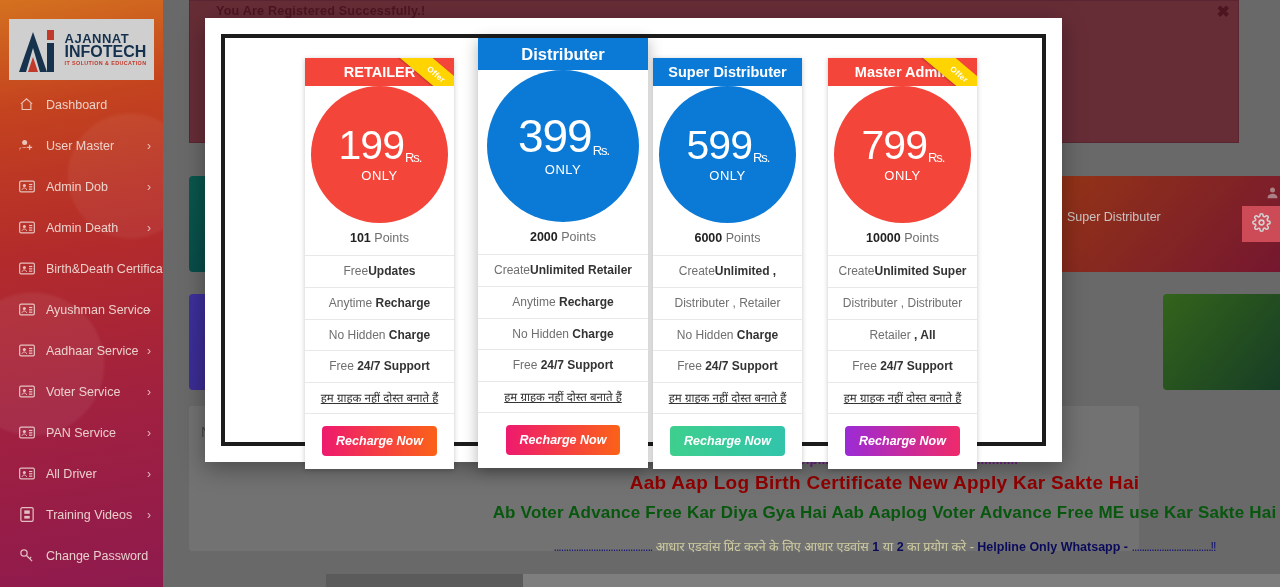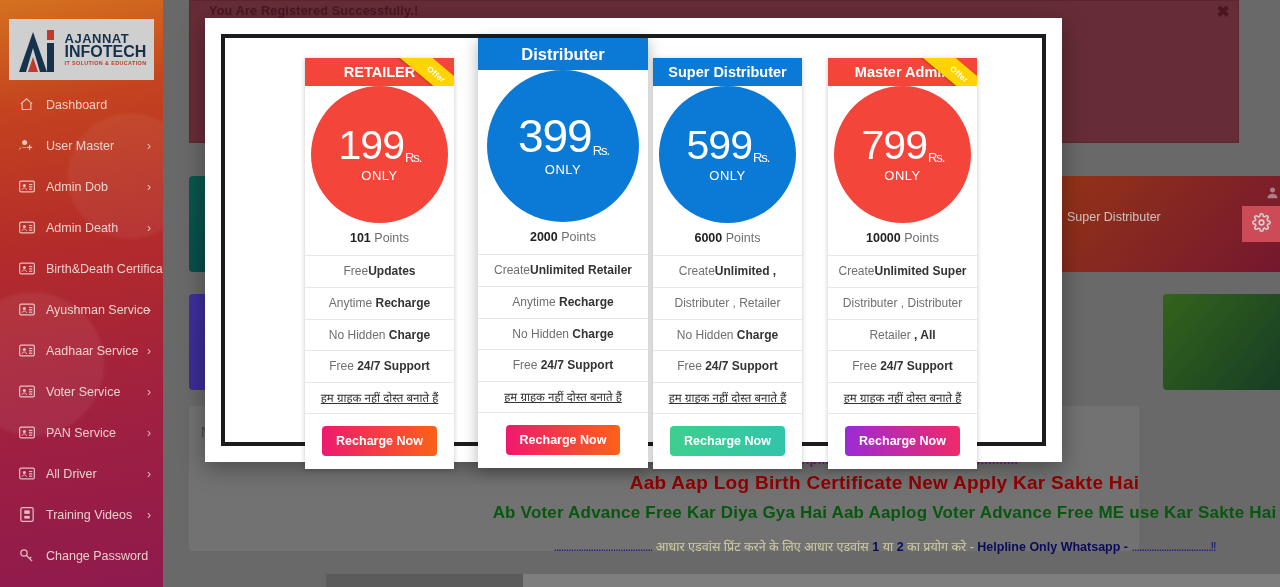--- a/index.html
+++ b/index.html
@@ -43,21 +43,21 @@
   .nav-item .lbl{ white-space:nowrap; opacity:.93; }
   .nav-item .chev{ position:absolute; right:12px; font-size:12px; opacity:.8; }
 
   
   .page{ position:absolute; left:163px; top:0; right:0; bottom:0; background:#808080; }
   .alert{
     position:absolute; left:26px; top:0; width:1050px; height:143px;
     background:#7e3744; border:1px solid #6d2f3c;
   }
   .alert-title{
-    position:absolute; left:19px; top:3px; font-size:12.6px; font-weight:bold;
+    position:absolute; left:26px; top:3px; font-size:12.6px; font-weight:bold;
     color:#5d1a28; letter-spacing:.2px;
   }
   .alert-lines{ position:absolute; left:15px; top:22px; }
   .alert-lines div{ font-size:12px; color:#6a2b38; line-height:18px; }
   .alert-x{
     position:absolute; right:50px; top:2px; color:#5d1a28; font-size:16px;
     font-weight:bold; cursor:pointer;
   }
 
   .stat{
@@ -151,21 +151,21 @@
   .feat:first-of-type{ border-top:none; }
   .feat b{ color:#333; }
   .feat.hindi{ font-size:11.5px; color:#333;text-decoration:underline; }
   .pc-points{ text-align:center; font-size:12.5px; color:#6f6f6f; padding:4px 0 10px; }
   .pc-points b{ color:#222; }
 
   .btnwrap{ display:flex; justify-content:center; padding:4px 0 13px; border-top:1px solid #e8e8e8;
     margin-top:0; padding-top:12px;}
   .rbtn{
     border:none; color:#fff; font-size:12.5px; font-weight:bold;
-    padding:8px 14px; border-radius:4px; cursor:pointer; white-space:nowrap;
+    padding:8px 14px; border-radius:4px; cursor:pointer; white-space:nowrap;font-style:italic;
   }
   .rbtn.pinkorange{ background:linear-gradient(90deg,#ee1a6e,#fb6218); }
   .rbtn.green{ background:linear-gradient(90deg,#3ecf8e,#31c4ab); }
   .rbtn.purplepink{ background:linear-gradient(90deg,#9b2bd6,#ef2a6a); }
 </style>
 </head>
 <body>
 
 <div id="root">
 

